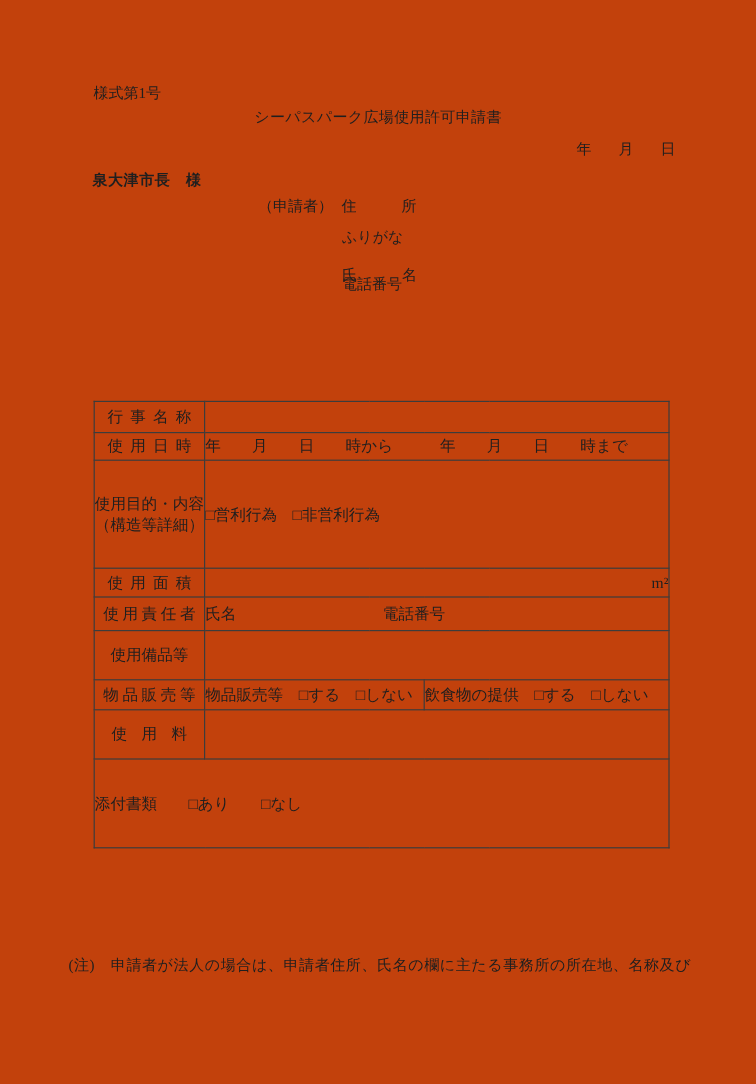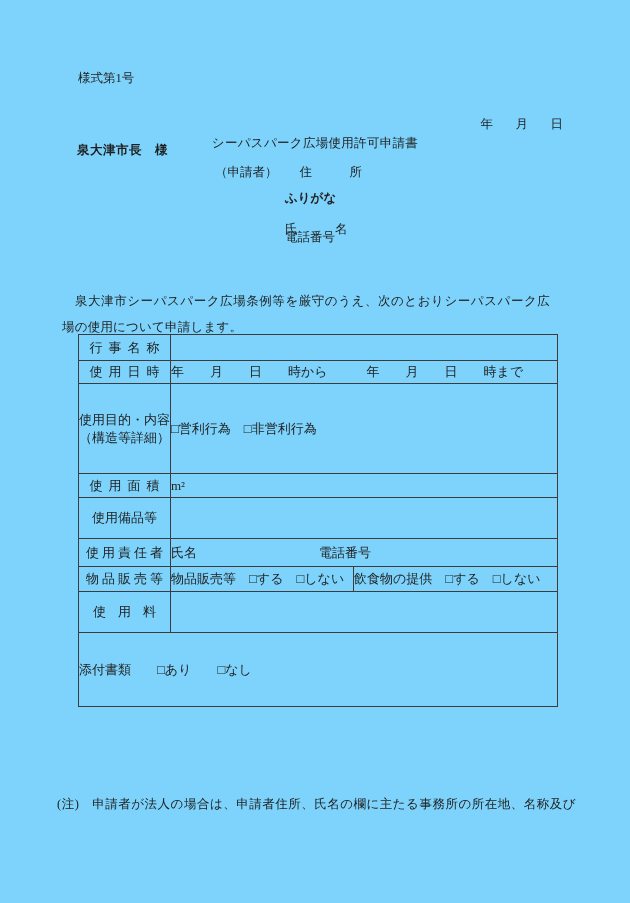--- a/index.html
+++ b/index.html
@@ -1,38 +1,38 @@
 <!DOCTYPE html>
 <html><head>
 <meta charset="utf-8">
 <style>
   * { margin:0; padding:0; box-sizing:border-box; }
   html,body { background:#e8e8e8; }
   .page {
     position:relative;
     width:630px; height:903px;
-    background:#7dd3fc;
+    background:#c2410c;
     font-family:"Liberation Serif","DejaVu Serif",serif;
     color:#1f1f1f;
     font-size:12.5px;
     margin:0 auto;
     overflow:hidden;
   }
   .pre { white-space:pre; }
   .abs { position:absolute; }
 
   .form-number { left:78px; top:70px; }
-  .doc-title { left:0; right:0; top:90px; text-align:center; letter-spacing:0.3px;margin-top:45px; }
+  .doc-title { left:0; right:0; top:90px; text-align:center; letter-spacing:0.3px; }
   .date-line { right:62px; top:116px; letter-spacing:5px; }
   .addressee { left:77px; top:142px; letter-spacing:0.5px;font-weight:bold; }
 
   .app-line { position:absolute; }
   .app-l1 { left:215px; top:164px; }
-  .app-l1 .addr { margin-left:22px; }
-  .app-l2 { left:285px; top:190px;font-weight:bold; }
+  .app-l1 .addr { margin-left:7px; }
+  .app-l2 { left:285px; top:190px; }
   .app-l3 { left:285px; top:221px; }
   .app-l4 { left:285px; top:229px; }
 
   .intro {
     left:62px; top:288px; width:488px;
     line-height:26px; text-indent:13px; letter-spacing:0.2px;
     text-align:justify;
   }
 
   table.form-table {
@@ -47,21 +47,21 @@
     padding:0;
     overflow:hidden;
     margin-top:13px;
   }
   .lbl { text-align:center; padding:0 2px; }
   .ls6 { letter-spacing:6px; text-indent:6px; }
   .ls3 { letter-spacing:3px; text-indent:3px; }
   .ls12 { letter-spacing:12px; text-indent:12px; }
   .val-top { vertical-align:top; padding:5px 10px; }
   .val-left { padding-left:13px; }
-  .center { text-align:left; }
+  .center { text-align:right; }
   .right { text-align:right; }
   .pr8 { padding-right:8px; }
   .phone-gap { margin-left:122px; }
   .dt-val { padding-left:50px; }
   .sales-cell { padding-left:8px; }
   .food-cell { padding-left:6px; }
   .attach-cell { vertical-align:top; padding:4px 0 0 27px; }
 
   .note-line1 { left:57px; top:796px; letter-spacing:0.5px; }
   .note-line2 { left:95px; top:819px; letter-spacing:0.5px; }
@@ -79,21 +79,20 @@
 
   <div class="abs addressee pre">泉大津市長　様</div>
 
   <div class="app-line app-l1">
     <span class="pre">（申請者）</span><span class="addr pre">住　　　所</span>
   </div>
   <div class="app-line app-l2 pre">ふりがな</div>
   <div class="app-line app-l3 pre">氏　　　名</div>
   <div class="app-line app-l4 pre">電話番号</div>
 
-  <div class="abs intro">泉大津市シーパスパーク広場条例等を厳守のうえ、次のとおりシーパスパーク広場の使用について申請します。</div>
 
   <table class="form-table">
     <colgroup>
       <col style="width:92px">
         <col style="width:137px">
         <col style="width:46px">
         <col style="width:54px">
         <col style="width:150px">
     </colgroup>
     <tbody>
@@ -109,29 +108,29 @@
       <td class="lbl">
         <div>使用目的・内容</div>
         <div>（構造等詳細）</div>
       </td>
       <td colspan="4" class="val-top pre">□営利行為　□非営利行為</td>
     </tr>
     <tr style="height:24px">
       <td class="lbl ls6">使用面積</td>
       <td colspan="4" class="center">m²</td>
     </tr>
-    <tr style="height:41px">
-      <td class="lbl">使用備品等</td>
-      <td colspan="4"></td>
-    </tr>
     <tr style="height:28px">
       <td class="lbl ls3">使用責任者</td>
       <td colspan="4" class="val-left">
         <span>氏名</span><span class="phone-gap">電話番号</span>
       </td>
+    </tr>
+    <tr style="height:41px">
+      <td class="lbl">使用備品等</td>
+      <td colspan="4"></td>
     </tr>
     <tr style="height:25px">
       <td class="lbl ls3">物品販売等</td>
       <td colspan="2" class="sales-cell pre">物品販売等　□する　□しない</td>
       <td colspan="2" class="food-cell pre">飲食物の提供　□する　□しない</td>
     </tr>
     <tr style="height:41px">
       <td class="lbl ls12">使用料</td>
       <td colspan="4"></td>
     </tr>

